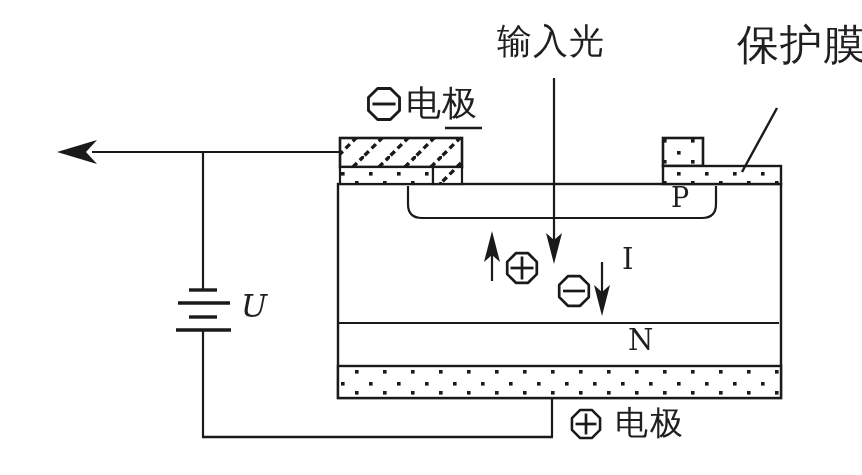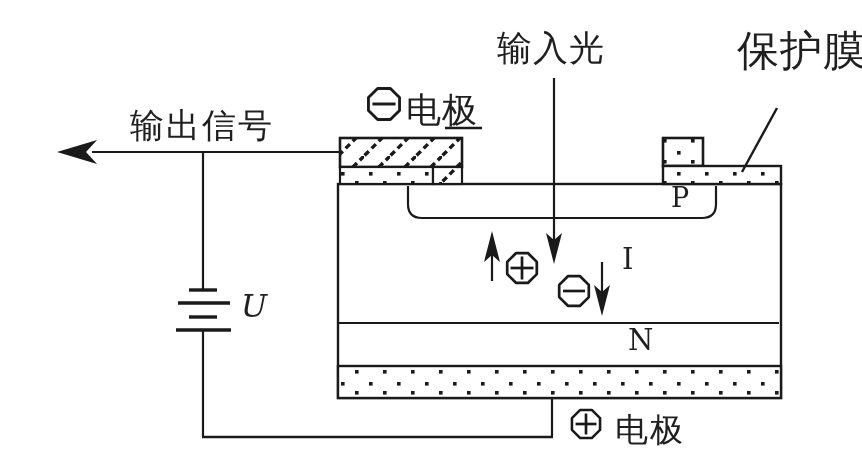--- a/index.html
+++ b/index.html
@@ -6,21 +6,21 @@
   #stage{
     position:relative;
     width:862px;height:475px;
     background:#ffffff;
     overflow:hidden;
     font-family:"DejaVu Serif","Liberation Serif",serif;
     color:#1a1a1a;
   }
   #lineart{position:absolute;left:0;top:0;width:862px;height:475px;}
   .lbl{position:absolute;white-space:nowrap;line-height:1;color:#1f1f1f;}
-  .cjk{font-family:Liberation Sans, sans-serif;margin-top:6px;}
+  .cjk{font-family:Liberation Serif, serif;}
   .lbl-output{left:130px;top:102px;font-size:34px;letter-spacing:2px;}
   .lbl-input-light{left:497px;top:24px;font-size:35px;letter-spacing:1px;}
   .lbl-film{left:737px;top:24px;font-size:42px;letter-spacing:1px;}
   .lbl-formula{left:752px;top:66px;font-size:27px;}
   .lbl-formula sub{font-size:18px;}
   .lbl-elec-top{left:406px;top:86px;font-size:35px;letter-spacing:1px;}
   .lbl-elec-bottom{left:615px;top:407px;font-size:33px;letter-spacing:2px;}
   .lbl-bias{left:27px;top:295px;font-size:34px;letter-spacing:2px;}
   .lbl-u{left:241px;top:291px;font-size:31px;font-style:italic;}
   .lbl-i{left:622px;top:245px;font-size:29px;}
@@ -115,21 +115,20 @@
       <use href="#octagon-shape"></use>
       <line x1="-11" y1="0" x2="11" y2="0" stroke="#1a1a1a" stroke-width="2.7"></line>
     </g>
     <g transform="translate(586,424) scale(0.95)">
       <use href="#octagon-shape"></use>
       <line x1="-11" y1="0" x2="11" y2="0" stroke="#1a1a1a" stroke-width="2.8"></line>
       <line x1="0" y1="-11" x2="0" y2="11" stroke="#1a1a1a" stroke-width="2.8"></line>
     </g>
   </svg>
 
-  <span class="lbl cjk lbl-output">输出信号</span>
   <span class="lbl cjk lbl-input-light">输入光</span>
   <span class="lbl cjk lbl-film">保护膜</span>
   <span class="lbl cjk lbl-elec-top">电极</span>
   <span class="lbl cjk lbl-elec-bottom">电极</span>
   <span class="lbl lbl-u">U</span>
   <span class="lbl lbl-i">I</span>
   <span class="lbl lbl-p">P</span>
   <span class="lbl lbl-n">N</span>
 </div>
 

